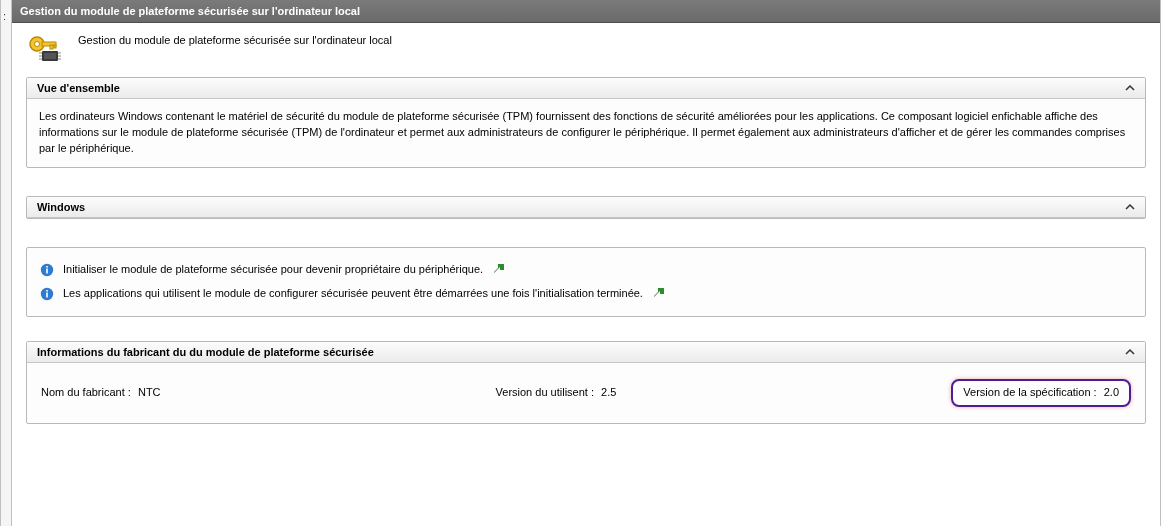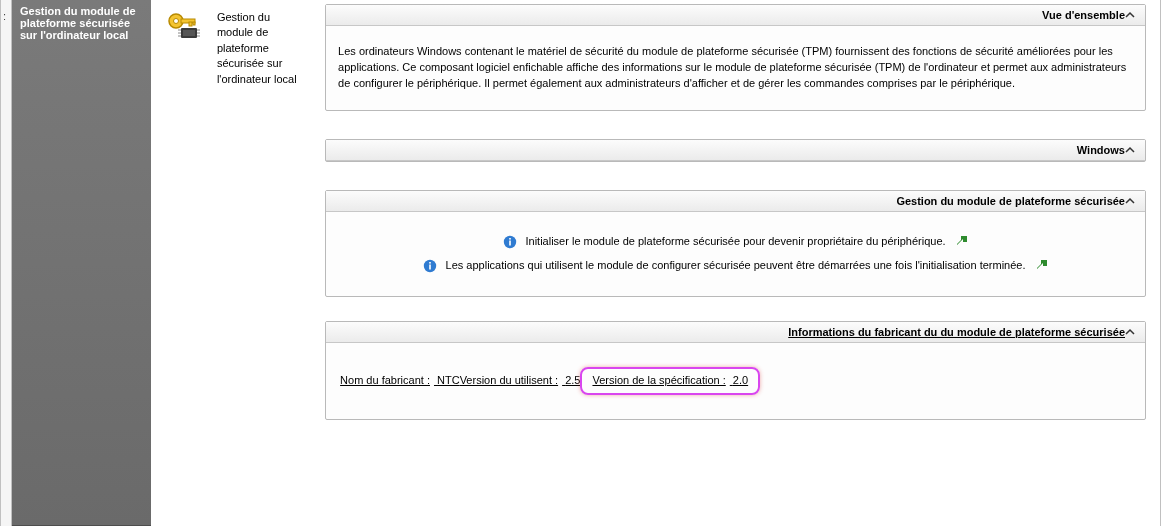--- a/index.html
+++ b/index.html
@@ -29,21 +29,21 @@
   .left-rail .colon {
     position: absolute;
     top: 10px; left: 2px;
     font-size: 11px;
     color: #444;
   }
   .main {
     margin-left: 11px;
     height: 100%;
     display: flex;
-    flex-direction: row;
+    flex-direction: column;
   }
   .titlebar {
     background: linear-gradient(#7a7a7a, #6a6a6a);
     color: #ffffff;
     font-weight: bold;
     font-size: 11px;
     padding: 5px 8px;
     border-bottom: 1px solid #4d4d4d;
   }
   .header-band {
@@ -57,50 +57,51 @@
   .header-sub   { color: #000; }
   .content {
     padding: 4px 14px 20px 14px;
   }
   .panel {
     border: 1px solid #b9b9b9;
     border-radius: 2px;
     margin-bottom: 28px;
     background: #fdfdfd;
   }
-  .panel:last-child { margin-bottom: 0; text-decoration: underline; }
+  .panel:last-child { margin-bottom: 0; }
   .panel-header {
     background: linear-gradient(#fcfcfc, #ebebeb);
     border-bottom: 1px solid #c7c7c7;
     padding: 4px 10px;
     font-weight: bold;
     display: flex;
     align-items: center;
-    justify-content: flex-end;
+    justify-content: space-between;
+    gap: 8px;
   }
   .panel-body {
-    padding: 18px 12px;
+    padding: 10px 12px;
     line-height: 1.45;
   }
   .collapse-caret svg { display: block; }
   .action-row {
     display: flex;
     align-items: center;
     gap: 8px;
     padding: 4px 0;
-    justify-content: center;
   }
   .info-row {
     display: flex;
+    justify-content: space-between;
     align-items: center;
     padding: 6px 2px;
   }
   .info-cell { white-space: nowrap; }
   .highlight-box {
-    border: 2px solid #d946ef;
+    border: 2px solid #4c1d95;
     border-radius: 8px;
     padding: 4px 10px;
     box-shadow: 0 0 4px rgba(217,48,48,0.4);
   }
   .kv-label { margin-right: 4px; }
   .icon-wrap { width: 16px; height: 16px; display:inline-flex; align-items:center; justify-content:center; }
   .hdr-icon { width: 40px; height: 32px; flex: 0 0 auto; }
 </style>
 </head>
 <body>
@@ -160,28 +161,20 @@
           <span>Windows</span>
           <span class="collapse-caret">
             <svg width="10" height="10" viewBox="0 0 10 10">
                 <path d="M1 7 L5 3 L9 7" fill="none" stroke="#333" stroke-width="1.5"></path>
               </svg>
           </span>
         </div>
       </div>
 
       <div class="panel" style="margin-bottom:24px;">
-        <div class="panel-header">
-          <span>Gestion du module de plateforme sécurisée</span>
-          <span class="collapse-caret">
-            <svg width="10" height="10" viewBox="0 0 10 10">
-                <path d="M1 7 L5 3 L9 7" fill="none" stroke="#333" stroke-width="1.5"></path>
-              </svg>
-          </span>
-        </div>
         <div class="panel-body">
           <div class="action-row">
             <span class="icon-wrap">
               <svg width="14" height="14" viewBox="0 0 14 14">
                 <circle cx="7" cy="7" r="6.2" fill="#2f7bd1"></circle>
                 <rect x="6.2" y="5.5" width="1.6" height="5" fill="#fff"></rect>
                 <rect x="6.2" y="3" width="1.6" height="1.6" fill="#fff"></rect>
               </svg>
             </span>
             <span>Initialiser le module de plateforme sécurisée pour devenir propriétaire du périphérique.</span>

